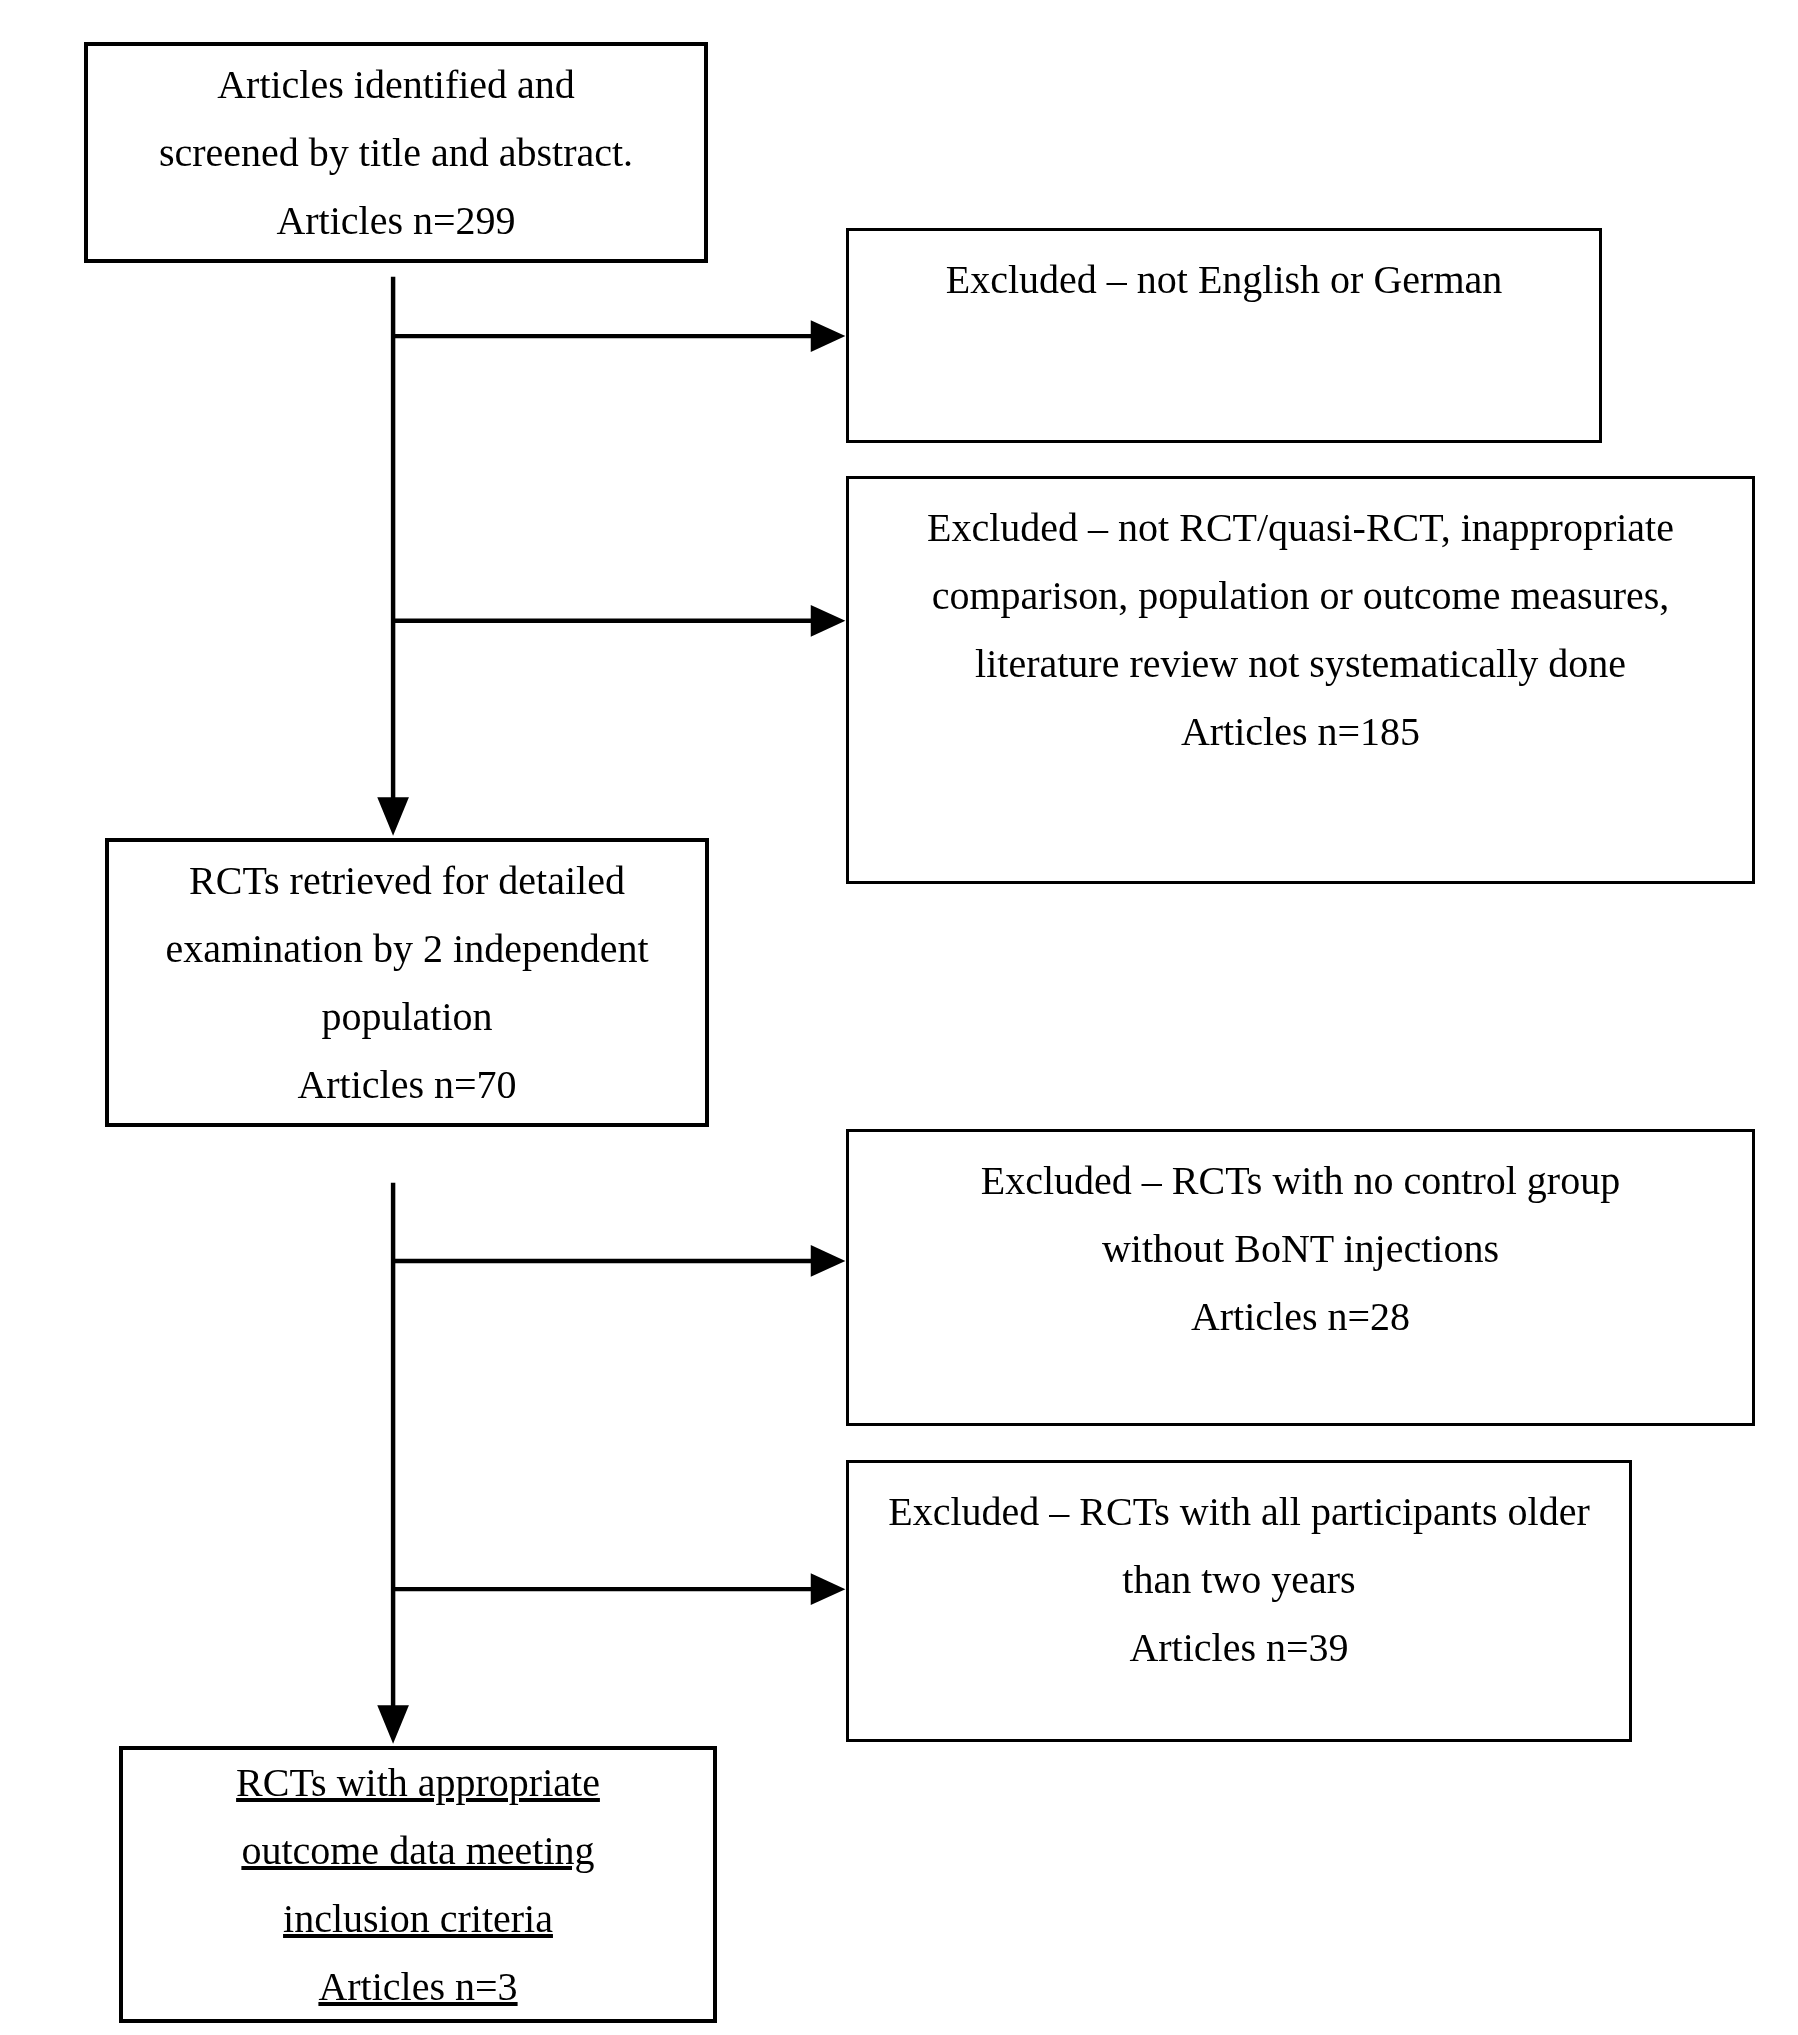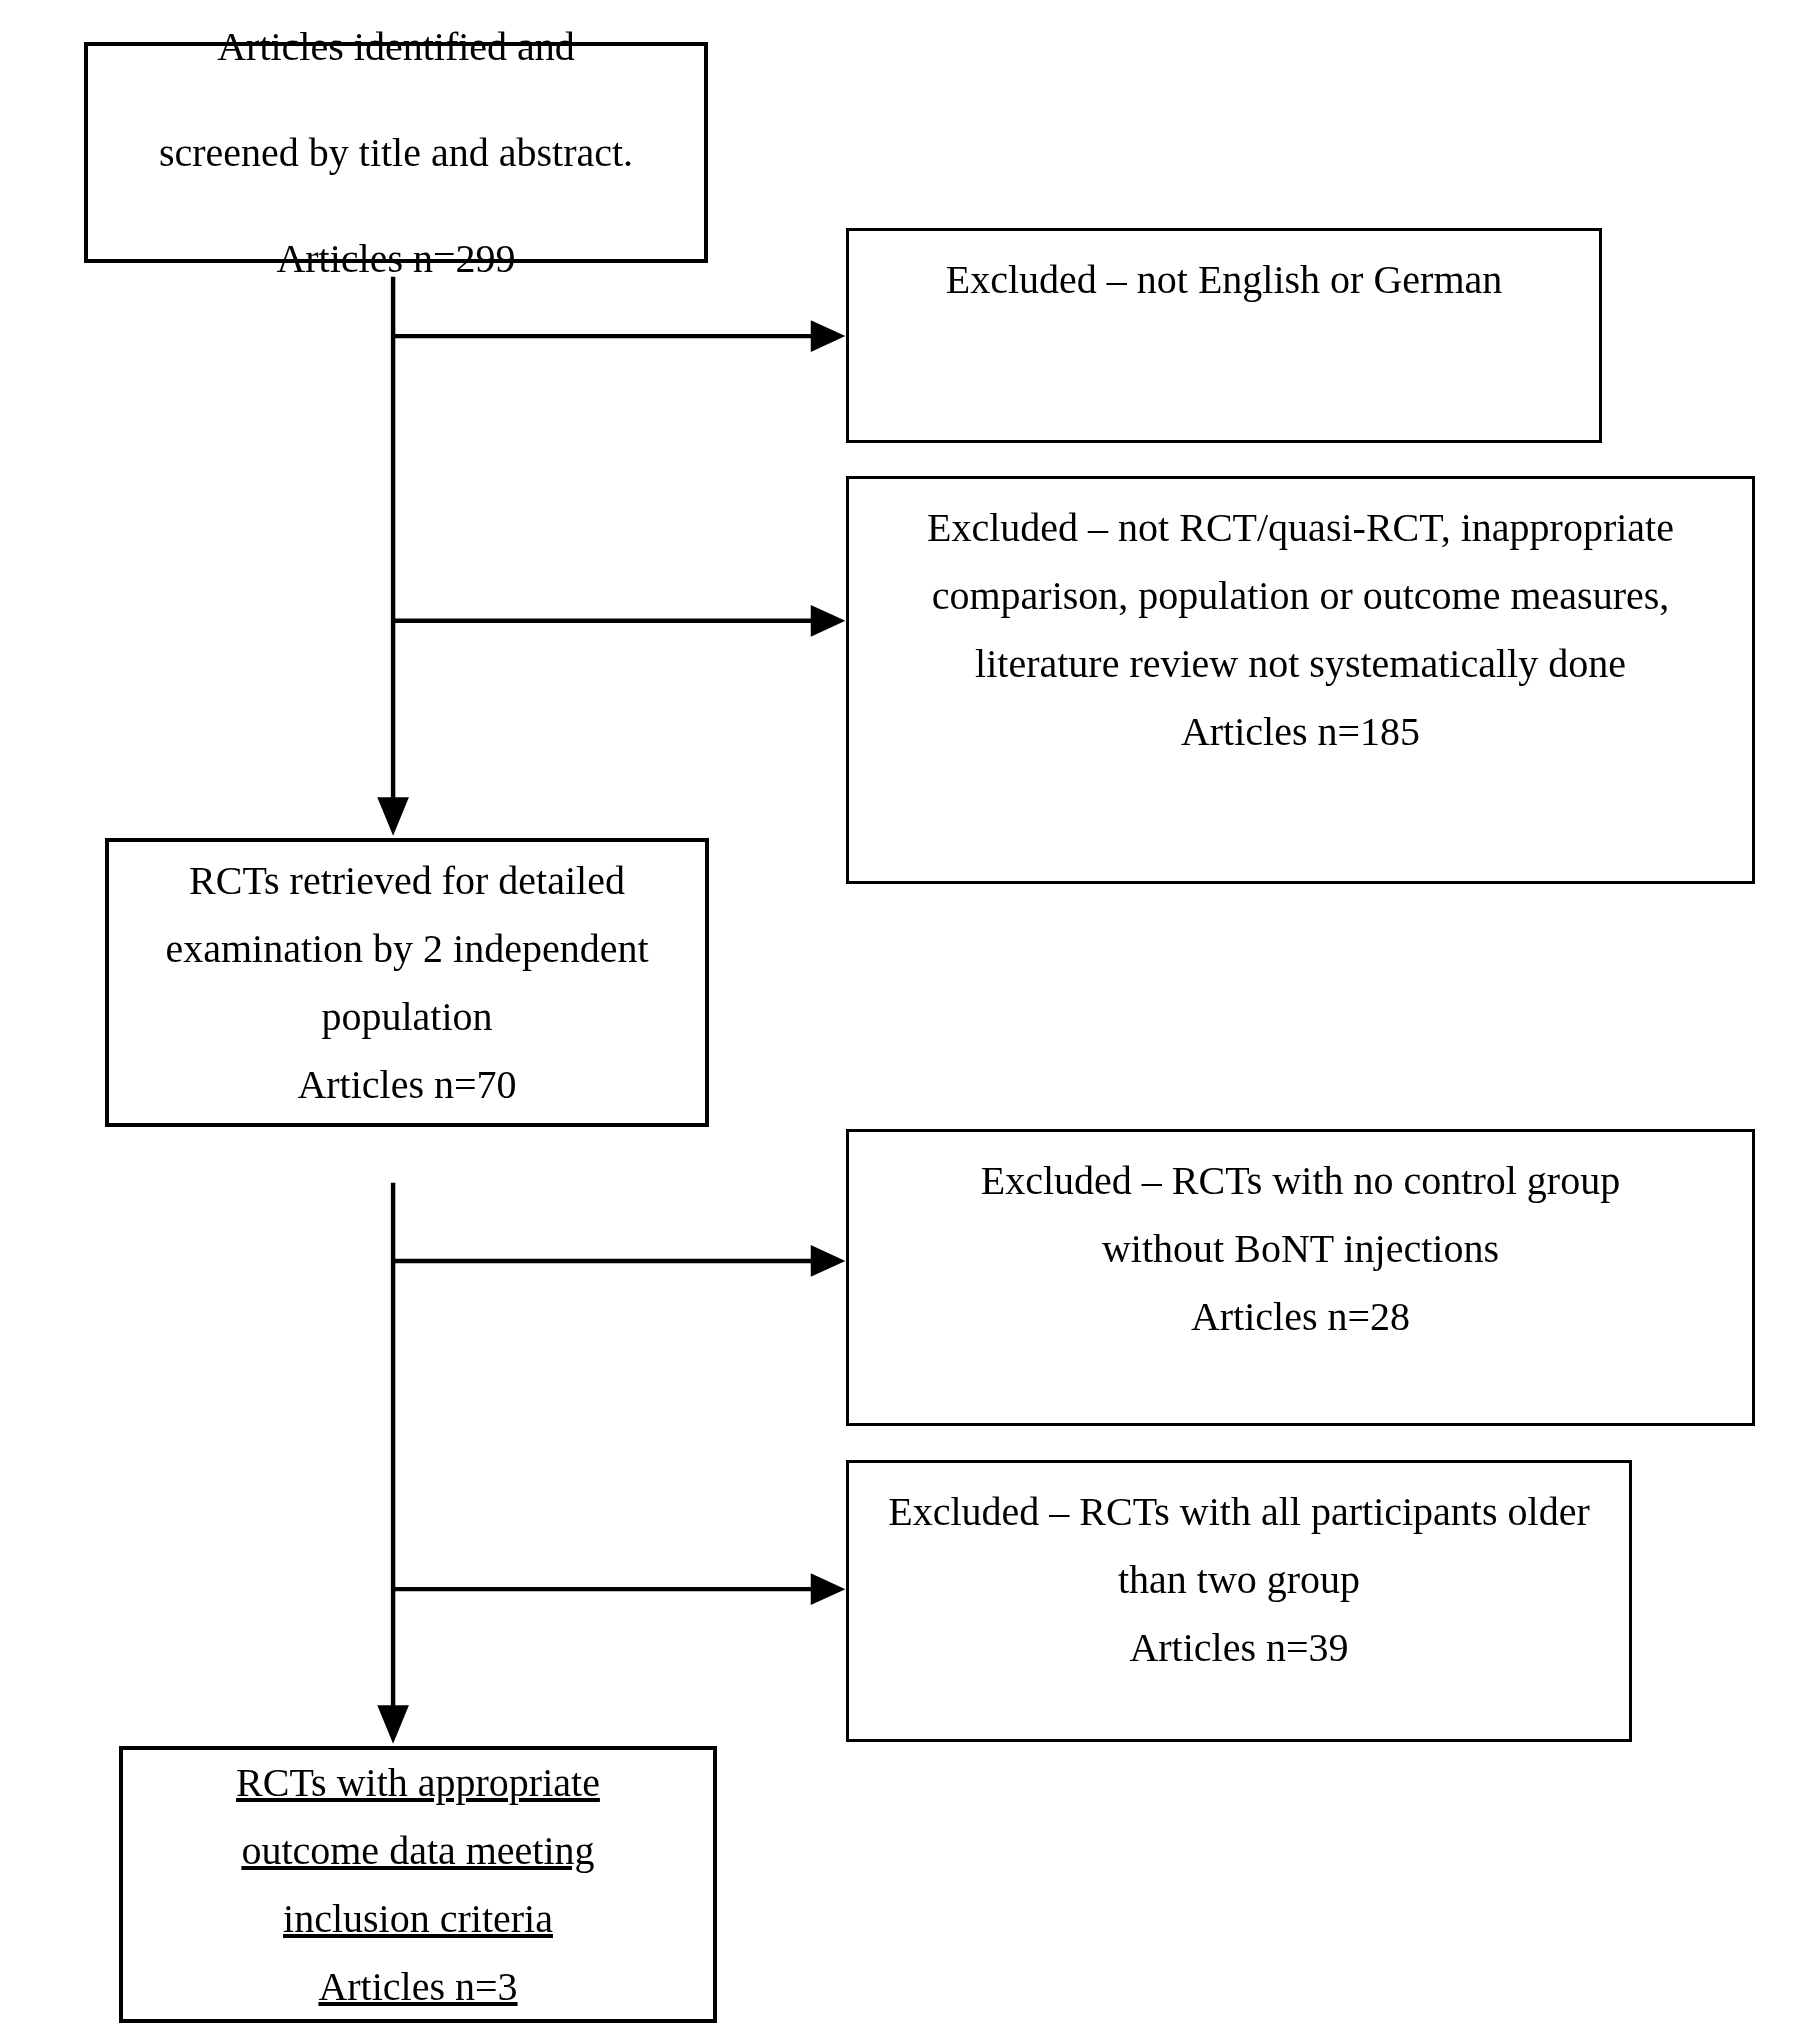--- a/index.html
+++ b/index.html
@@ -32,21 +32,21 @@
     z-index: 1;
   }
   .box.right {
     border-width: 3.5px;
     justify-content: flex-start;
     padding-top: 15px;
   }
   .line { white-space: nowrap; }
 
   
-  #box-identified { left: 84px;  top: 42px;   width: 624px; height: 221px; gap: 38px; }
+  #box-identified { left: 84px;  top: 42px;   width: 624px; height: 221px; }
   #box-retrieved  { left: 105px;  top: 838px; width: 604px; height: 289px; }
   #box-included   { left: 119px;  top: 1746px; width: 598px; height: 277px; text-decoration: underline; }
 
   
   #box-excl-language    { left: 846px; top: 228px;  width: 756px; height: 215px; }
   #box-excl-methodology { left: 846px; top: 476px;  width: 909px; height: 408px; }
   #box-excl-control     { left: 846px; top: 1129px; width: 909px; height: 297px; }
   #box-excl-age         { left: 846px; top: 1460px; width: 786px; height: 282px; }
 </style>
 </head>
@@ -112,21 +112,21 @@
   </div>
 
   <div class="box right" id="box-excl-control">
     <div class="line">Excluded – RCTs with no control group</div>
     <div class="line">without BoNT injections</div>
     <div class="line">Articles n=28</div>
   </div>
 
   <div class="box right" id="box-excl-age">
     <div class="line">Excluded – RCTs with all participants older</div>
-    <div class="line">than two group</div>
+    <div class="line">than two years</div>
     <div class="line">Articles n=39</div>
   </div>
 
   <div class="box" id="box-included">
     <div class="line">RCTs with appropriate</div>
     <div class="line">outcome data meeting</div>
     <div class="line">inclusion criteria</div>
     <div class="line">Articles n=3</div>
   </div>
 

